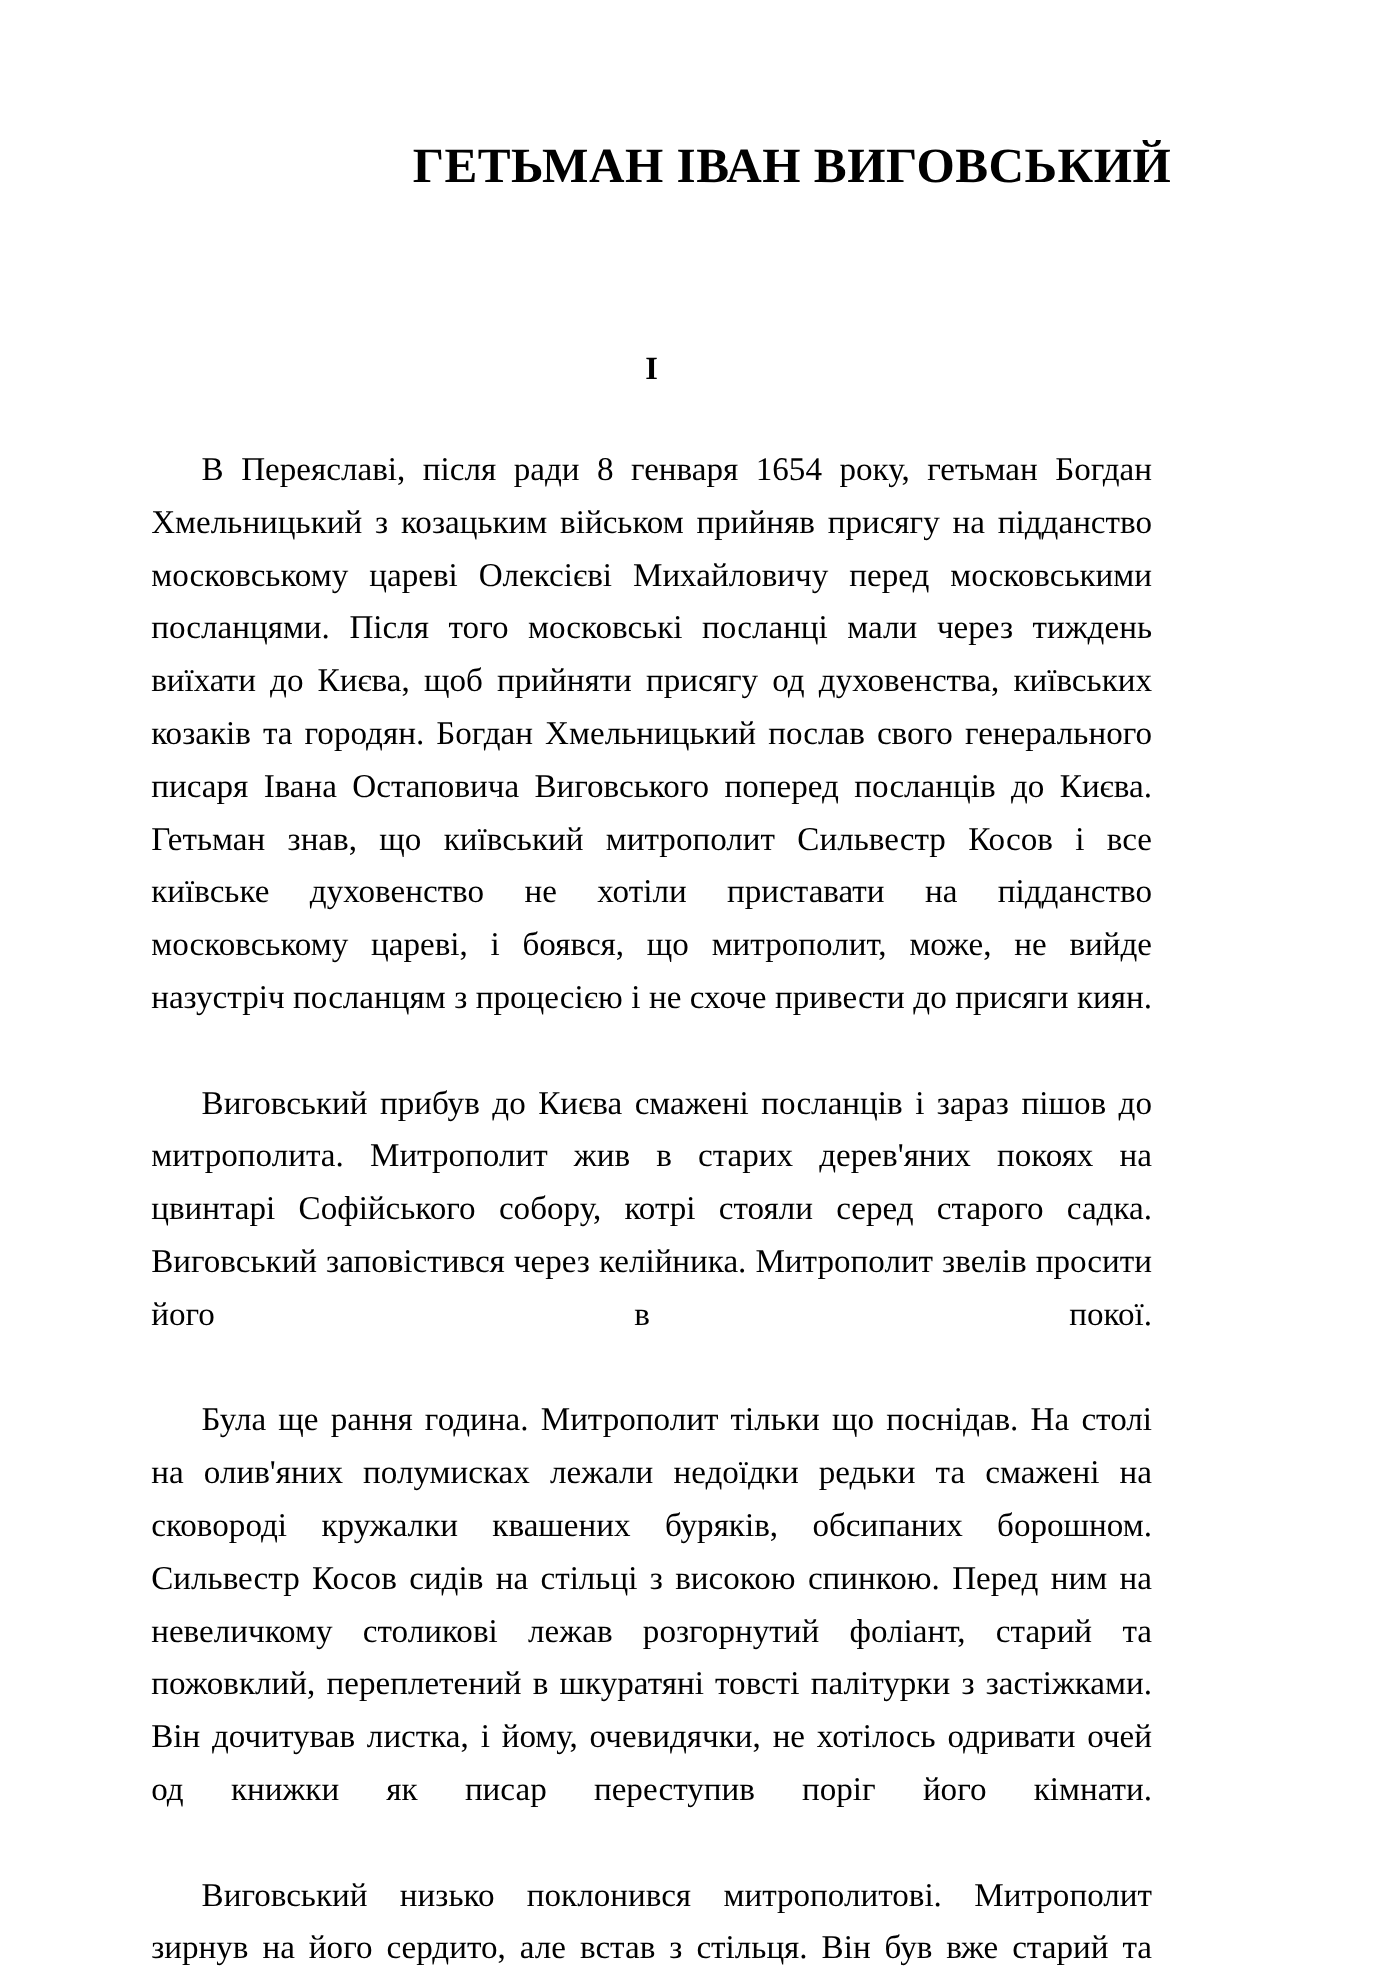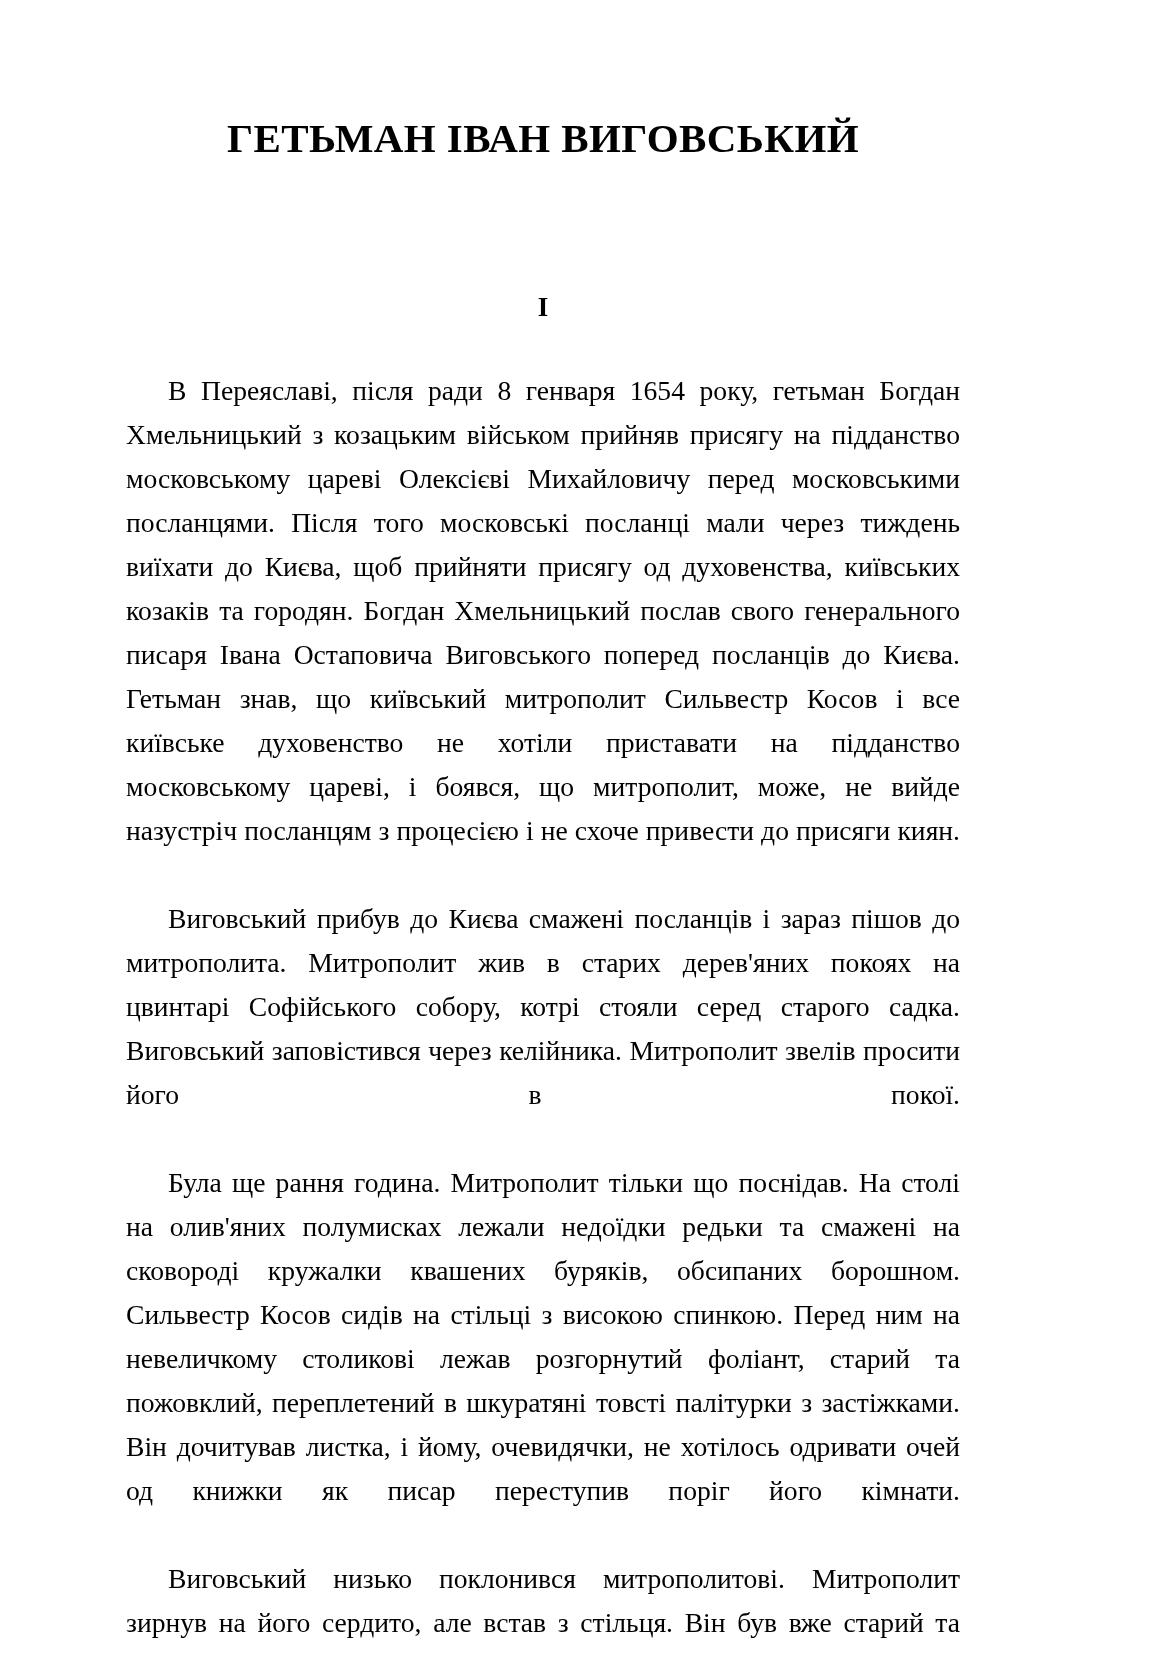--- a/index.html
+++ b/index.html
@@ -26,21 +26,21 @@
   }
 
   .content {
     position: absolute;
     left: 110px;
     top: 0;
     width: 866px;
   }
 
   .chapter-title {
-    text-align: center;
+    text-align: right;
     font-weight: bold;
     font-size: 41px;
     letter-spacing: 0.4px;
     margin: 0;
     padding-top: 116px;
     line-height: 1.1;
     font-family: "Liberation Serif", "DejaVu Serif", serif;
   }
 
   .section-number {

